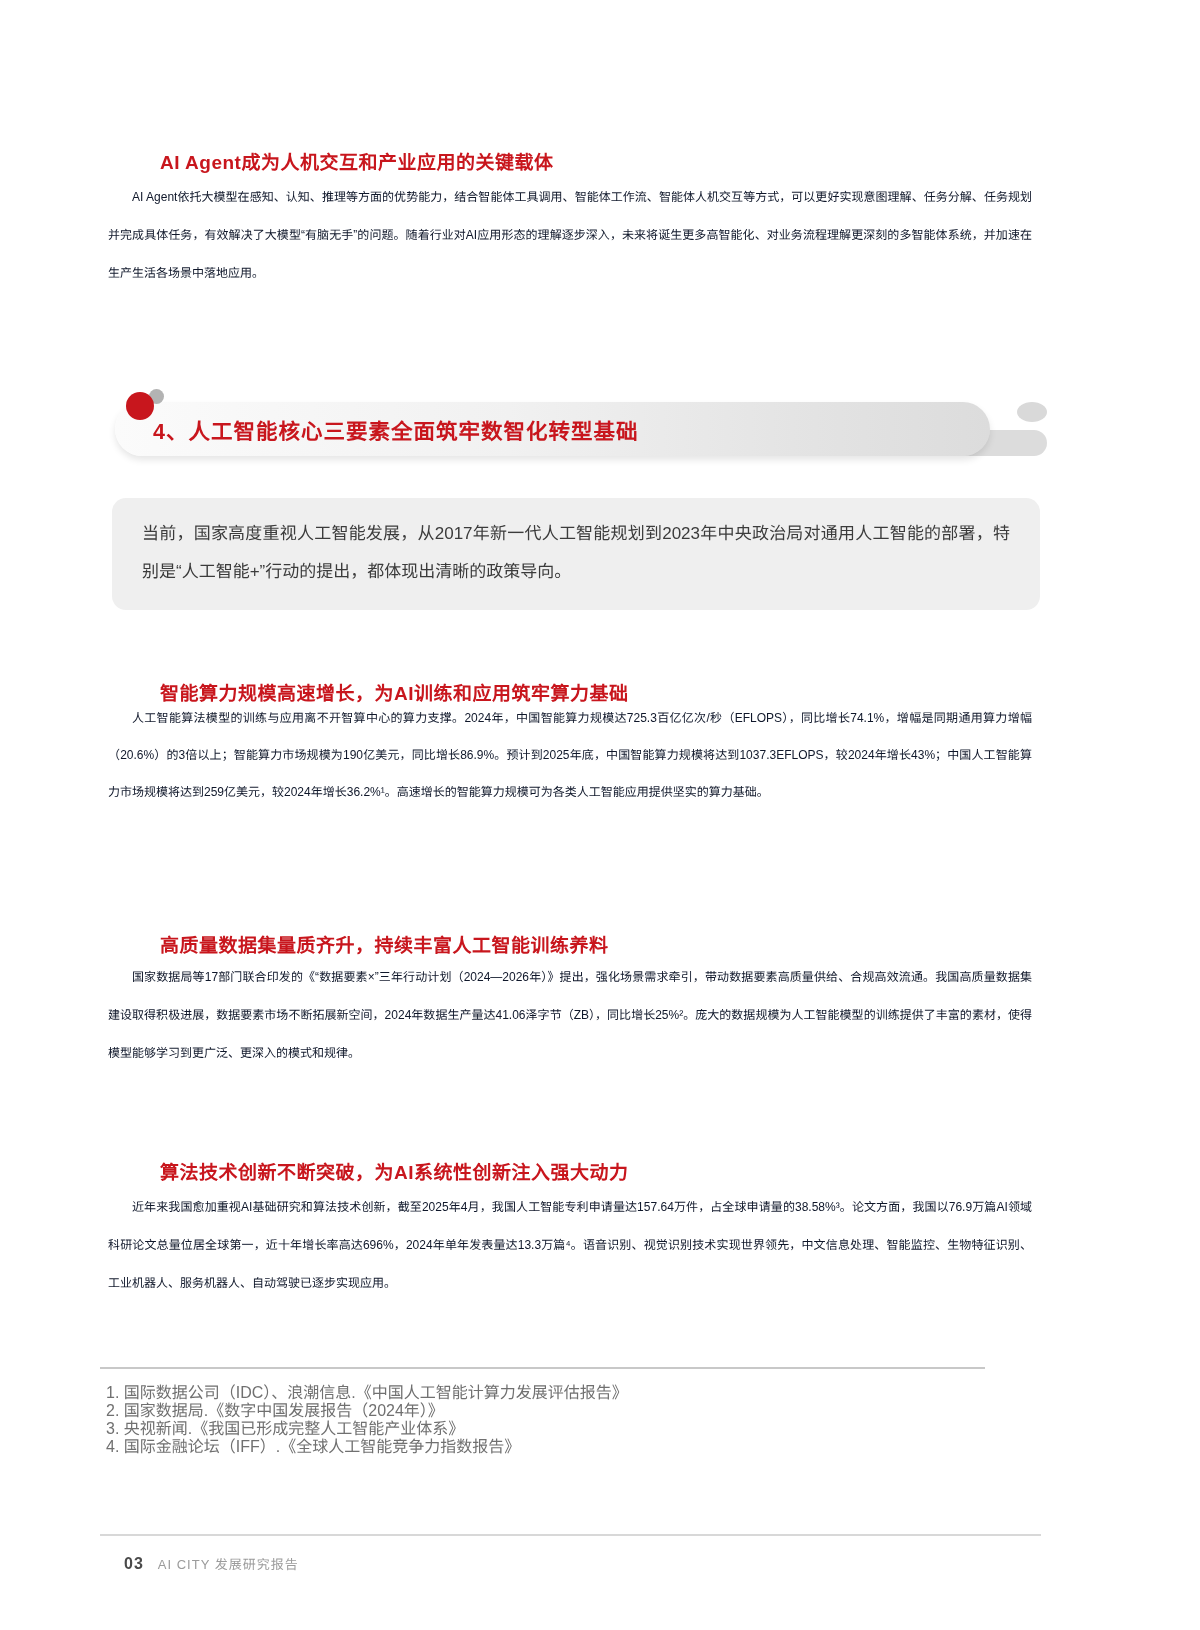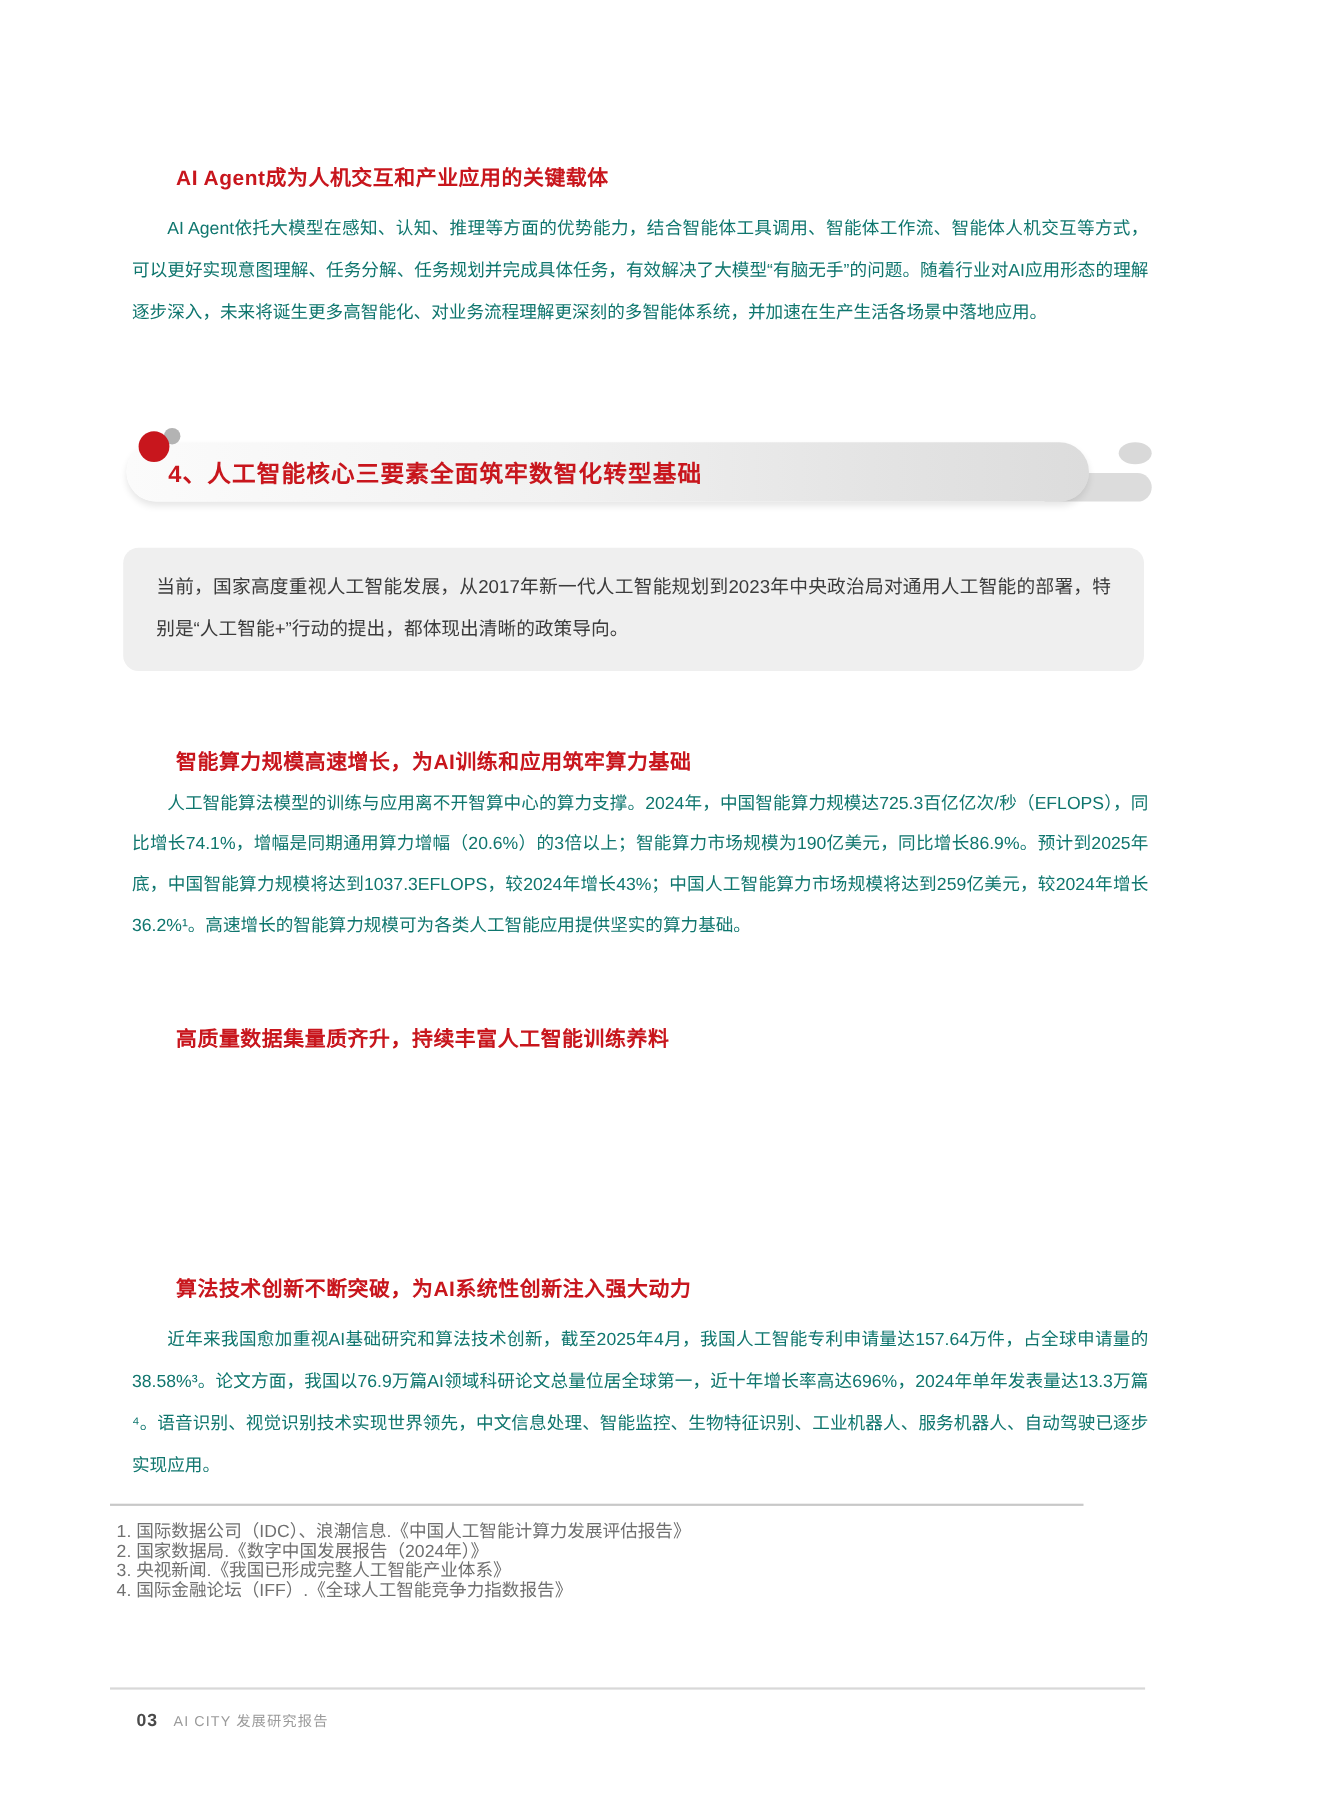--- a/index.html
+++ b/index.html
@@ -11,22 +11,22 @@
     font-family:"Liberation Sans","DejaVu Sans",sans-serif;
   }
   
   .sub-heading{
     position:absolute;left:144px;width:890px;margin:16px;
     font-size:19px;font-weight:bold;color:#c8161d;
     line-height:28px;letter-spacing:.5px;
   }
   
   .body-text{
-    position:absolute;left:108px;width:924px;margin:12px;
-    font-size:16px;color:#0f766e;line-height:38px;
+    position:absolute;left:108px;width:924px;margin:0;
+    font-size:12px;color:#0f172a;line-height:38px;
     text-align:justify;text-indent:2em;
   }
   
   .banner{position:absolute;left:115px;top:400px;width:930px;height:60px;}
   .banner-bar{
     position:absolute;left:0;top:2px;width:875px;height:54px;
     border-radius:28px;
     background:linear-gradient(90deg,#fbfbfb 0%,#f1f1f1 45%,#e3e3e3 80%,#dcdcdc 100%);
     box-shadow:0 4px 7px rgba(0,0,0,.10);
     z-index:1;
@@ -102,20 +102,21 @@
   </div>
 
   <div class="callout">
     <p>当前，国家高度重视人工智能发展，从2017年新一代人工智能规划到2023年中央政治局对通用人工智能的部署，特别是“人工智能+”行动的提出，都体现出清晰的政策导向。</p>
   </div>
 
   <h3 class="sub-heading" style="top:664px;">智能算力规模高速增长，为AI训练和应用筑牢算力基础</h3>
   <p class="body-text" style="top:700px;line-height:37px;">人工智能算法模型的训练与应用离不开智算中心的算力支撑。2024年，中国智能算力规模达725.3百亿亿次/秒（EFLOPS），同比增长74.1%，增幅是同期通用算力增幅（20.6%）的3倍以上；智能算力市场规模为190亿美元，同比增长86.9%。预计到2025年底，中国智能算力规模将达到1037.3EFLOPS，较2024年增长43%；中国人工智能算力市场规模将达到259亿美元，较2024年增长36.2%¹。高速增长的智能算力规模可为各类人工智能应用提供坚实的算力基础。</p>
 
   <h3 class="sub-heading" style="top:916px;">高质量数据集量质齐升，持续丰富人工智能训练养料</h3>
+  <p class="body-text" style="top:958px;">国家数据局等17部门联合印发的《“数据要素×”三年行动计划（2024—2026年）》提出，强化场景需求牵引，带动数据要素高质量供给、合规高效流通。我国高质量数据集建设取得积极进展，数据要素市场不断拓展新空间，2024年数据生产量达41.06泽字节（ZB），同比增长25%²。庞大的数据规模为人工智能模型的训练提供了丰富的素材，使得模型能够学习到更广泛、更深入的模式和规律。</p>
 
   <h3 class="sub-heading" style="top:1143px;">算法技术创新不断突破，为AI系统性创新注入强大动力</h3>
   <p class="body-text" style="top:1188px;">近年来我国愈加重视AI基础研究和算法技术创新，截至2025年4月，我国人工智能专利申请量达157.64万件，占全球申请量的38.58%³。论文方面，我国以76.9万篇AI领域科研论文总量位居全球第一，近十年增长率高达696%，2024年单年发表量达13.3万篇⁴。语音识别、视觉识别技术实现世界领先，中文信息处理、智能监控、生物特征识别、工业机器人、服务机器人、自动驾驶已逐步实现应用。</p>
 
   <div class="footnote-rule"></div>
   <div class="footnotes">
     <p class="footnote">1. 国际数据公司（IDC）、浪潮信息.《中国人工智能计算力发展评估报告》</p>
     <p class="footnote">2. 国家数据局.《数字中国发展报告（2024年）》</p>
     <p class="footnote">3. 央视新闻.《我国已形成完整人工智能产业体系》</p>
     <p class="footnote">4. 国际金融论坛（IFF）.《全球人工智能竞争力指数报告》</p>

